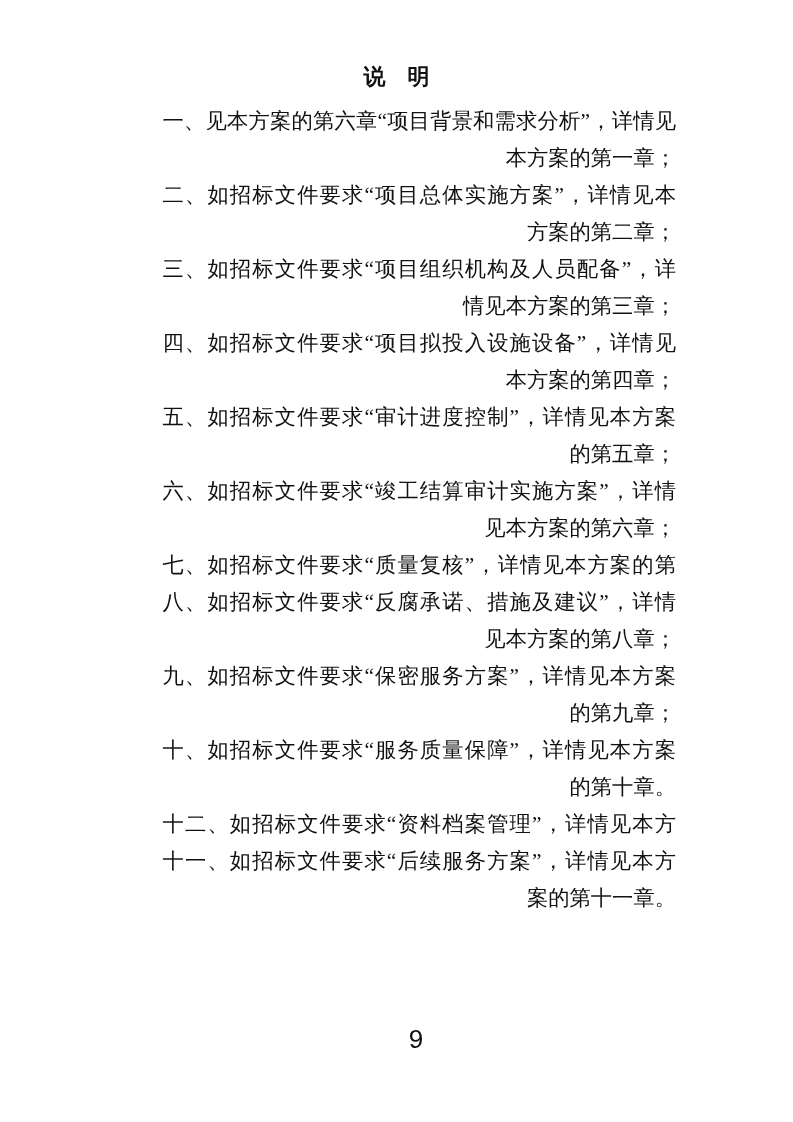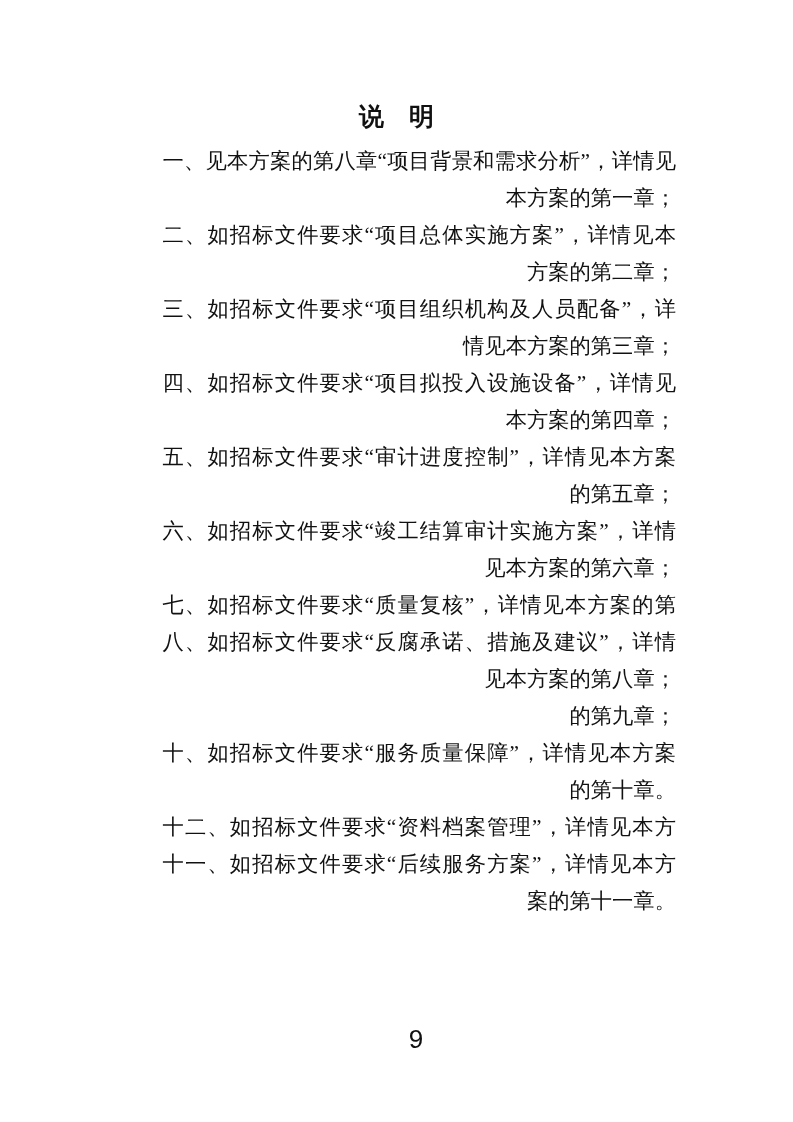--- a/index.html
+++ b/index.html
@@ -15,23 +15,23 @@
   }
   .page {
     position: relative;
     width: 793px;
     height: 1122px;
     background: #ffffff;
     overflow: hidden;
   }
   .doc-title {
     margin: 0 0 8px 0;
-    padding-top: 98px;
+    padding-top: 58px;
     text-align: center;
-    font-size: 25px;
+    font-size: 22px;
     font-weight: bold;
     line-height: 37px;
     letter-spacing: 0;
   }
   .content {
     margin-left: 120px;
     width: 556px;
     font-size: 21.3px;
     line-height: 37px;
   }
@@ -64,21 +64,21 @@
 </head>
 <body>
 
 <div class="page">
 
   <h1 class="doc-title">说　明</h1>
 
   <div class="content">
 
     <div class="para">
-      <div class="ln ind fill">一、见本方案的第八章“项目背景和需求分析”，详情见</div>
+      <div class="ln ind fill">一、见本方案的第六章“项目背景和需求分析”，详情见</div>
       <div class="ln">本方案的第一章；</div>
     </div>
 
     <div class="para">
       <div class="ln ind fill">二、如招标文件要求“项目总体实施方案”，详情见本</div>
       <div class="ln">方案的第二章；</div>
     </div>
 
     <div class="para">
       <div class="ln ind fill">三、如招标文件要求“项目组织机构及人员配备”，详</div>
@@ -103,20 +103,21 @@
     <div class="para">
       <div class="ln ind fill">七、如招标文件要求“质量复核”，详情见本方案的第</div>
     </div>
 
     <div class="para">
       <div class="ln ind fill">八、如招标文件要求“反腐承诺、措施及建议”，详情</div>
       <div class="ln">见本方案的第八章；</div>
     </div>
 
     <div class="para">
+      <div class="ln ind fill">九、如招标文件要求“保密服务方案”，详情见本方案</div>
       <div class="ln">的第九章；</div>
     </div>
 
     <div class="para">
       <div class="ln ind fill">十、如招标文件要求“服务质量保障”，详情见本方案</div>
       <div class="ln">的第十章。</div>
     </div>
 
     <div class="para">
       <div class="ln ind fill">十二、如招标文件要求“资料档案管理”，详情见本方</div>

